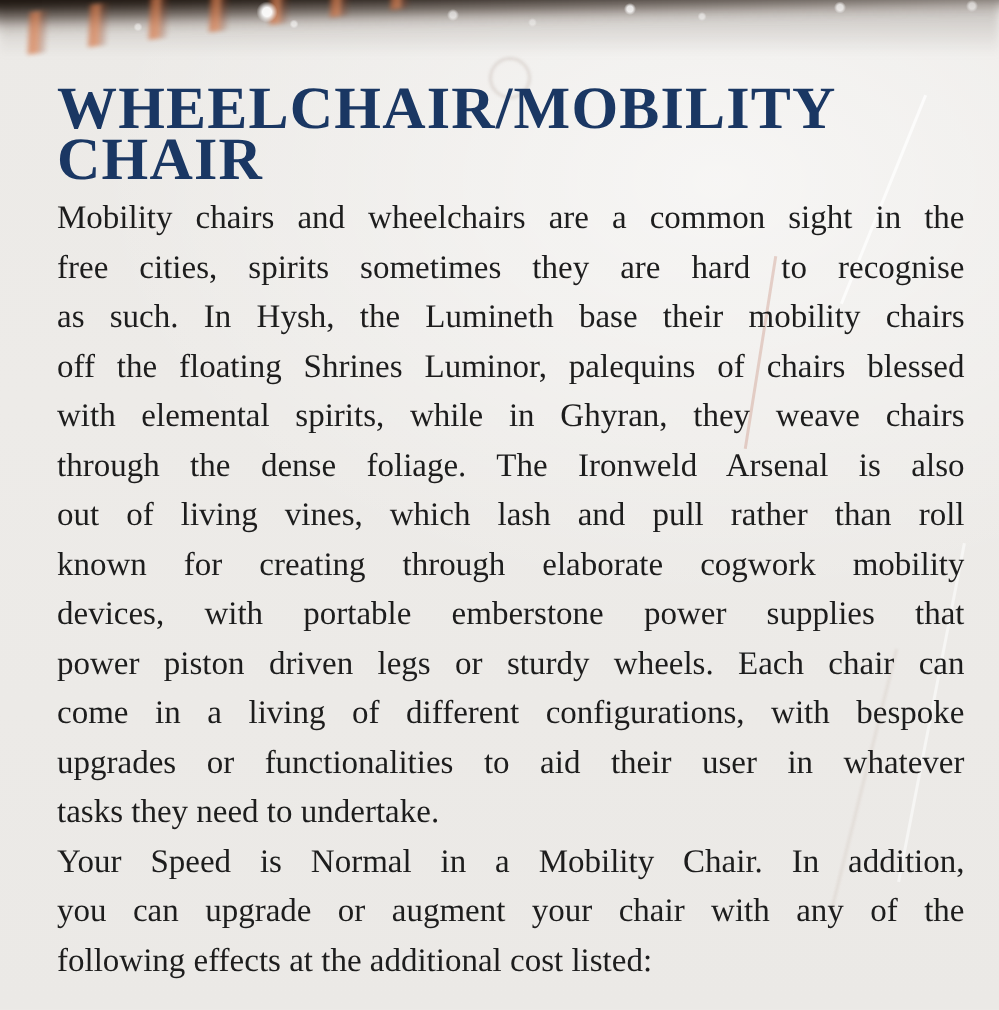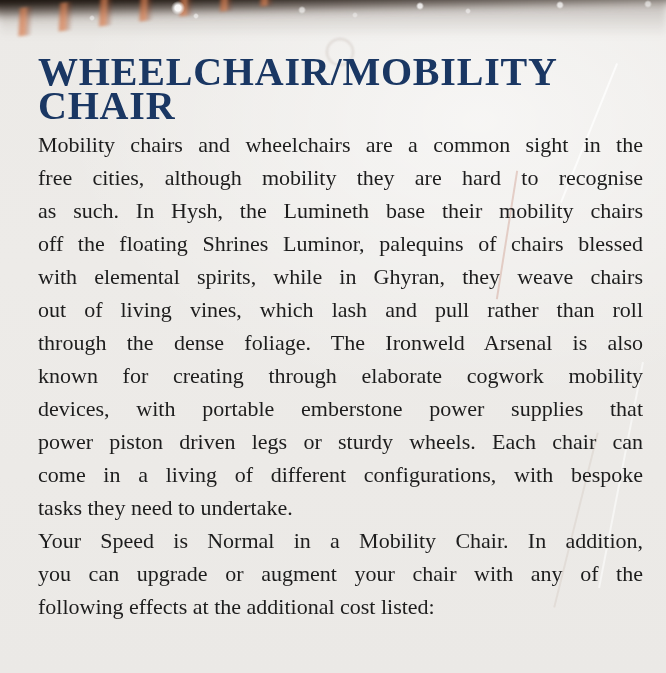--- a/index.html
+++ b/index.html
@@ -164,30 +164,31 @@
 <div class="scratch scratch-2"></div>
 <div class="scratch scratch-3"></div>
 <div class="scratch scratch-4"></div>
 <div class="ring-mark"></div>
 
 <div class="content">
   <h1 class="page-title">WHEELCHAIR/MOBILITY CHAIR</h1>
   <div class="body-text" id="body-text">
       <div class="paragraph">
         <div class="line">Mobility chairs and wheelchairs are a common sight in the</div>
-        <div class="line">free cities, although mobility they are hard to recognise</div>
+        <div class="line">free cities, spirits sometimes they are hard to recognise</div>
         <div class="line">as such. In Hysh, the Lumineth base their mobility chairs</div>
         <div class="line">off the floating Shrines Luminor, palequins of chairs blessed</div>
         <div class="line">with elemental spirits, while in Ghyran, they weave chairs</div>
+        <div class="line">through the dense foliage. The Ironweld Arsenal is also</div>
         <div class="line">out of living vines, which lash and pull rather than roll</div>
-        <div class="line">through the dense foliage. The Ironweld Arsenal is also</div>
         <div class="line">known for creating through elaborate cogwork mobility</div>
         <div class="line">devices, with portable emberstone power supplies that</div>
         <div class="line">power piston driven legs or sturdy wheels. Each chair can</div>
         <div class="line">come in a living of different configurations, with bespoke</div>
+        <div class="line">upgrades or functionalities to aid their user in whatever</div>
         <div class="line last">tasks they need to undertake.</div>
       </div>
       <div class="paragraph">
         <div class="line">Your Speed is Normal in a Mobility Chair. In addition,</div>
         <div class="line">you can upgrade or augment your chair with any of the</div>
         <div class="line last">following effects at the additional cost listed:</div>
       </div>
     </div>
 </div>
 

